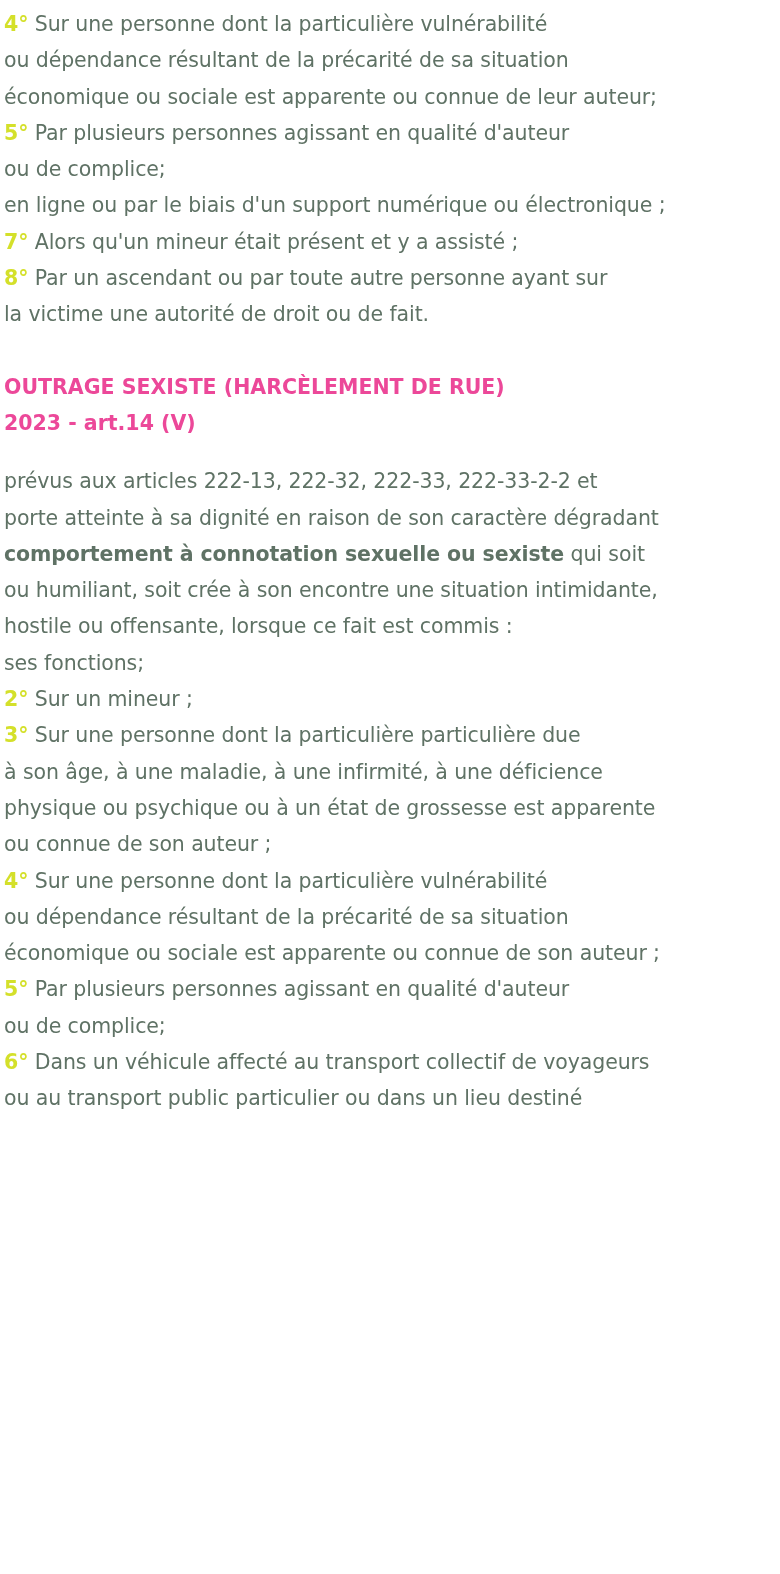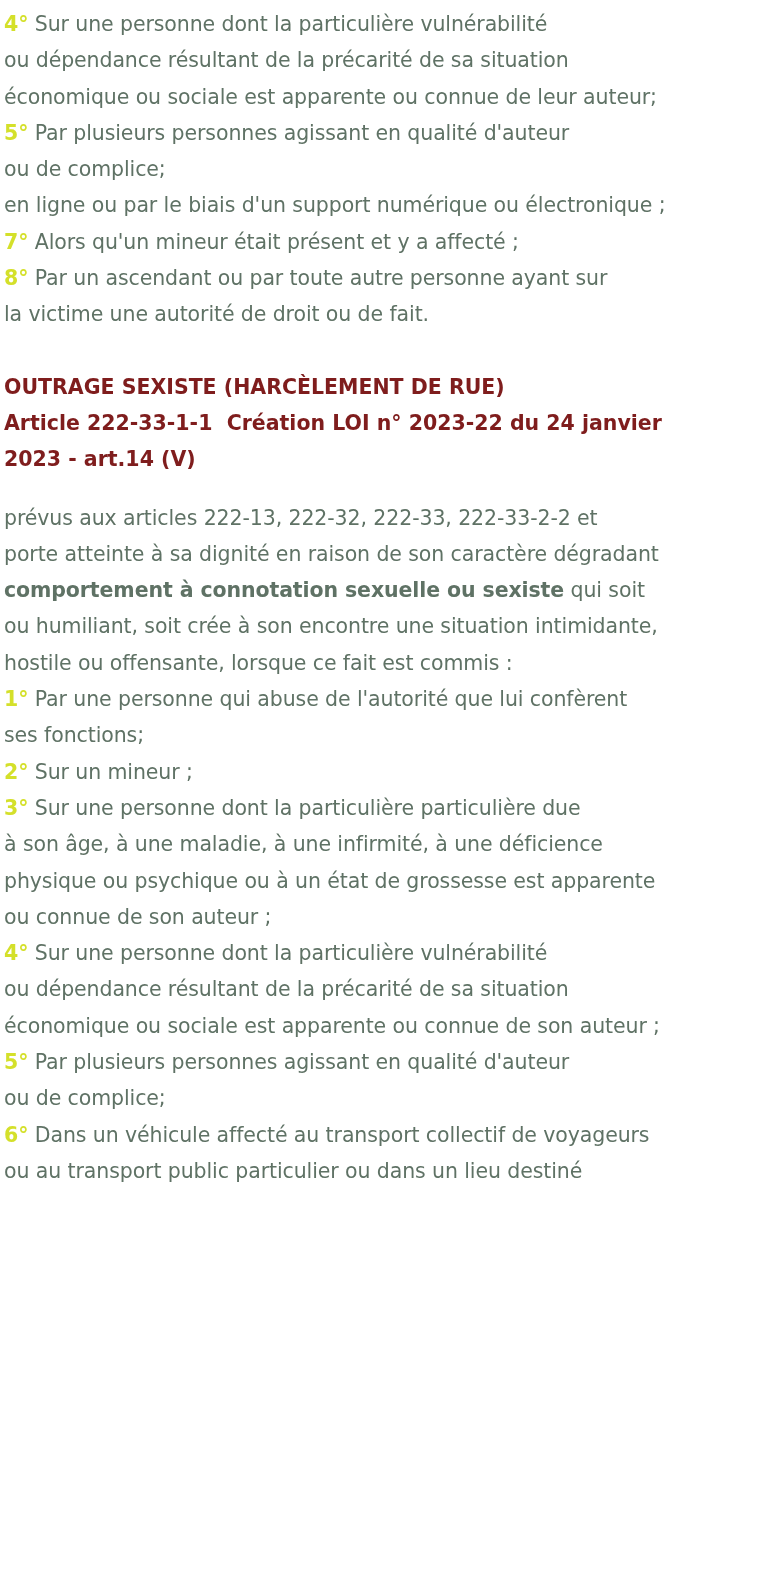--- a/index.html
+++ b/index.html
@@ -29,21 +29,21 @@
   .num {
     color: #d4e02a;
     font-weight: bold;
   }
   .bold {
     font-weight: bold;
   }
   .heading {
     font-size: 20.5px;
     line-height: 36.3px;
-    color: #7f1d1d;
+    color: #ec4899;
     font-weight: bold;
     white-space: pre-wrap;
   }
   .spacer {
     height: 36px;
   }
   .spacer-sm {
     height: 22px;
   }
   .inline {
@@ -59,48 +59,46 @@
 
     <div class="line"><span class="num">4°</span><span> Sur une personne dont la particulière vulnérabilité</span></div>
     <div class="line">ou dépendance résultant de la précarité de sa situation</div>
     <div class="line">économique ou sociale est apparente ou connue de leur auteur;</div>
 
     <div class="line"><span class="num">5°</span><span> Par plusieurs personnes agissant en qualité d'auteur</span></div>
     <div class="line">ou de complice;</div>
 
     <div class="line">en ligne ou par le biais d'un support numérique ou électronique ;</div>
 
-    <div class="line"><span class="num">7°</span><span> Alors qu'un mineur était présent et y a affecté ;</span></div>
+    <div class="line"><span class="num">7°</span><span> Alors qu'un mineur était présent et y a assisté ;</span></div>
 
     <div class="line"><span class="num">8°</span><span> Par un ascendant ou par toute autre personne ayant sur</span></div>
     <div class="line">la victime une autorité de droit ou de fait.</div>
 
   </div>
 
   <div class="spacer"></div>
 
   <div>
     <div class="heading">OUTRAGE SEXISTE (HARCÈLEMENT DE RUE)</div>
-    <div class="heading">Article 222-33-1-1  Création LOI n° 2023-22 du 24 janvier</div>
     <div class="heading">2023 - art.14 (V)</div>
   </div>
 
   <div class="spacer-sm"></div>
 
   <div>
     <div class="line">prévus aux articles 222-13, 222-32, 222-33, 222-33-2-2 et</div>
     <div class="line">porte atteinte à sa dignité en raison de son caractère dégradant</div>
     <div class="line"><span class="bold inline">comportement à connotation sexuelle ou sexiste</span><span class="inline"> qui soit</span></div>
     <div class="line">ou humiliant, soit crée à son encontre une situation intimidante,</div>
     <div class="line">hostile ou offensante, lorsque ce fait est commis :</div>
   </div>
 
   <div>
 
-    <div class="line"><span class="num">1°</span><span> Par une personne qui abuse de l'autorité que lui confèrent</span></div>
     <div class="line">ses fonctions;</div>
 
     <div class="line"><span class="num">2°</span><span> Sur un mineur ;</span></div>
 
     <div class="line"><span class="num">3°</span><span> Sur une personne dont la particulière particulière due</span></div>
     <div class="line">à son âge, à une maladie, à une infirmité, à une déficience</div>
     <div class="line">physique ou psychique ou à un état de grossesse est apparente</div>
     <div class="line">ou connue de son auteur ;</div>
 
     <div class="line"><span class="num">4°</span><span> Sur une personne dont la particulière vulnérabilité</span></div>

